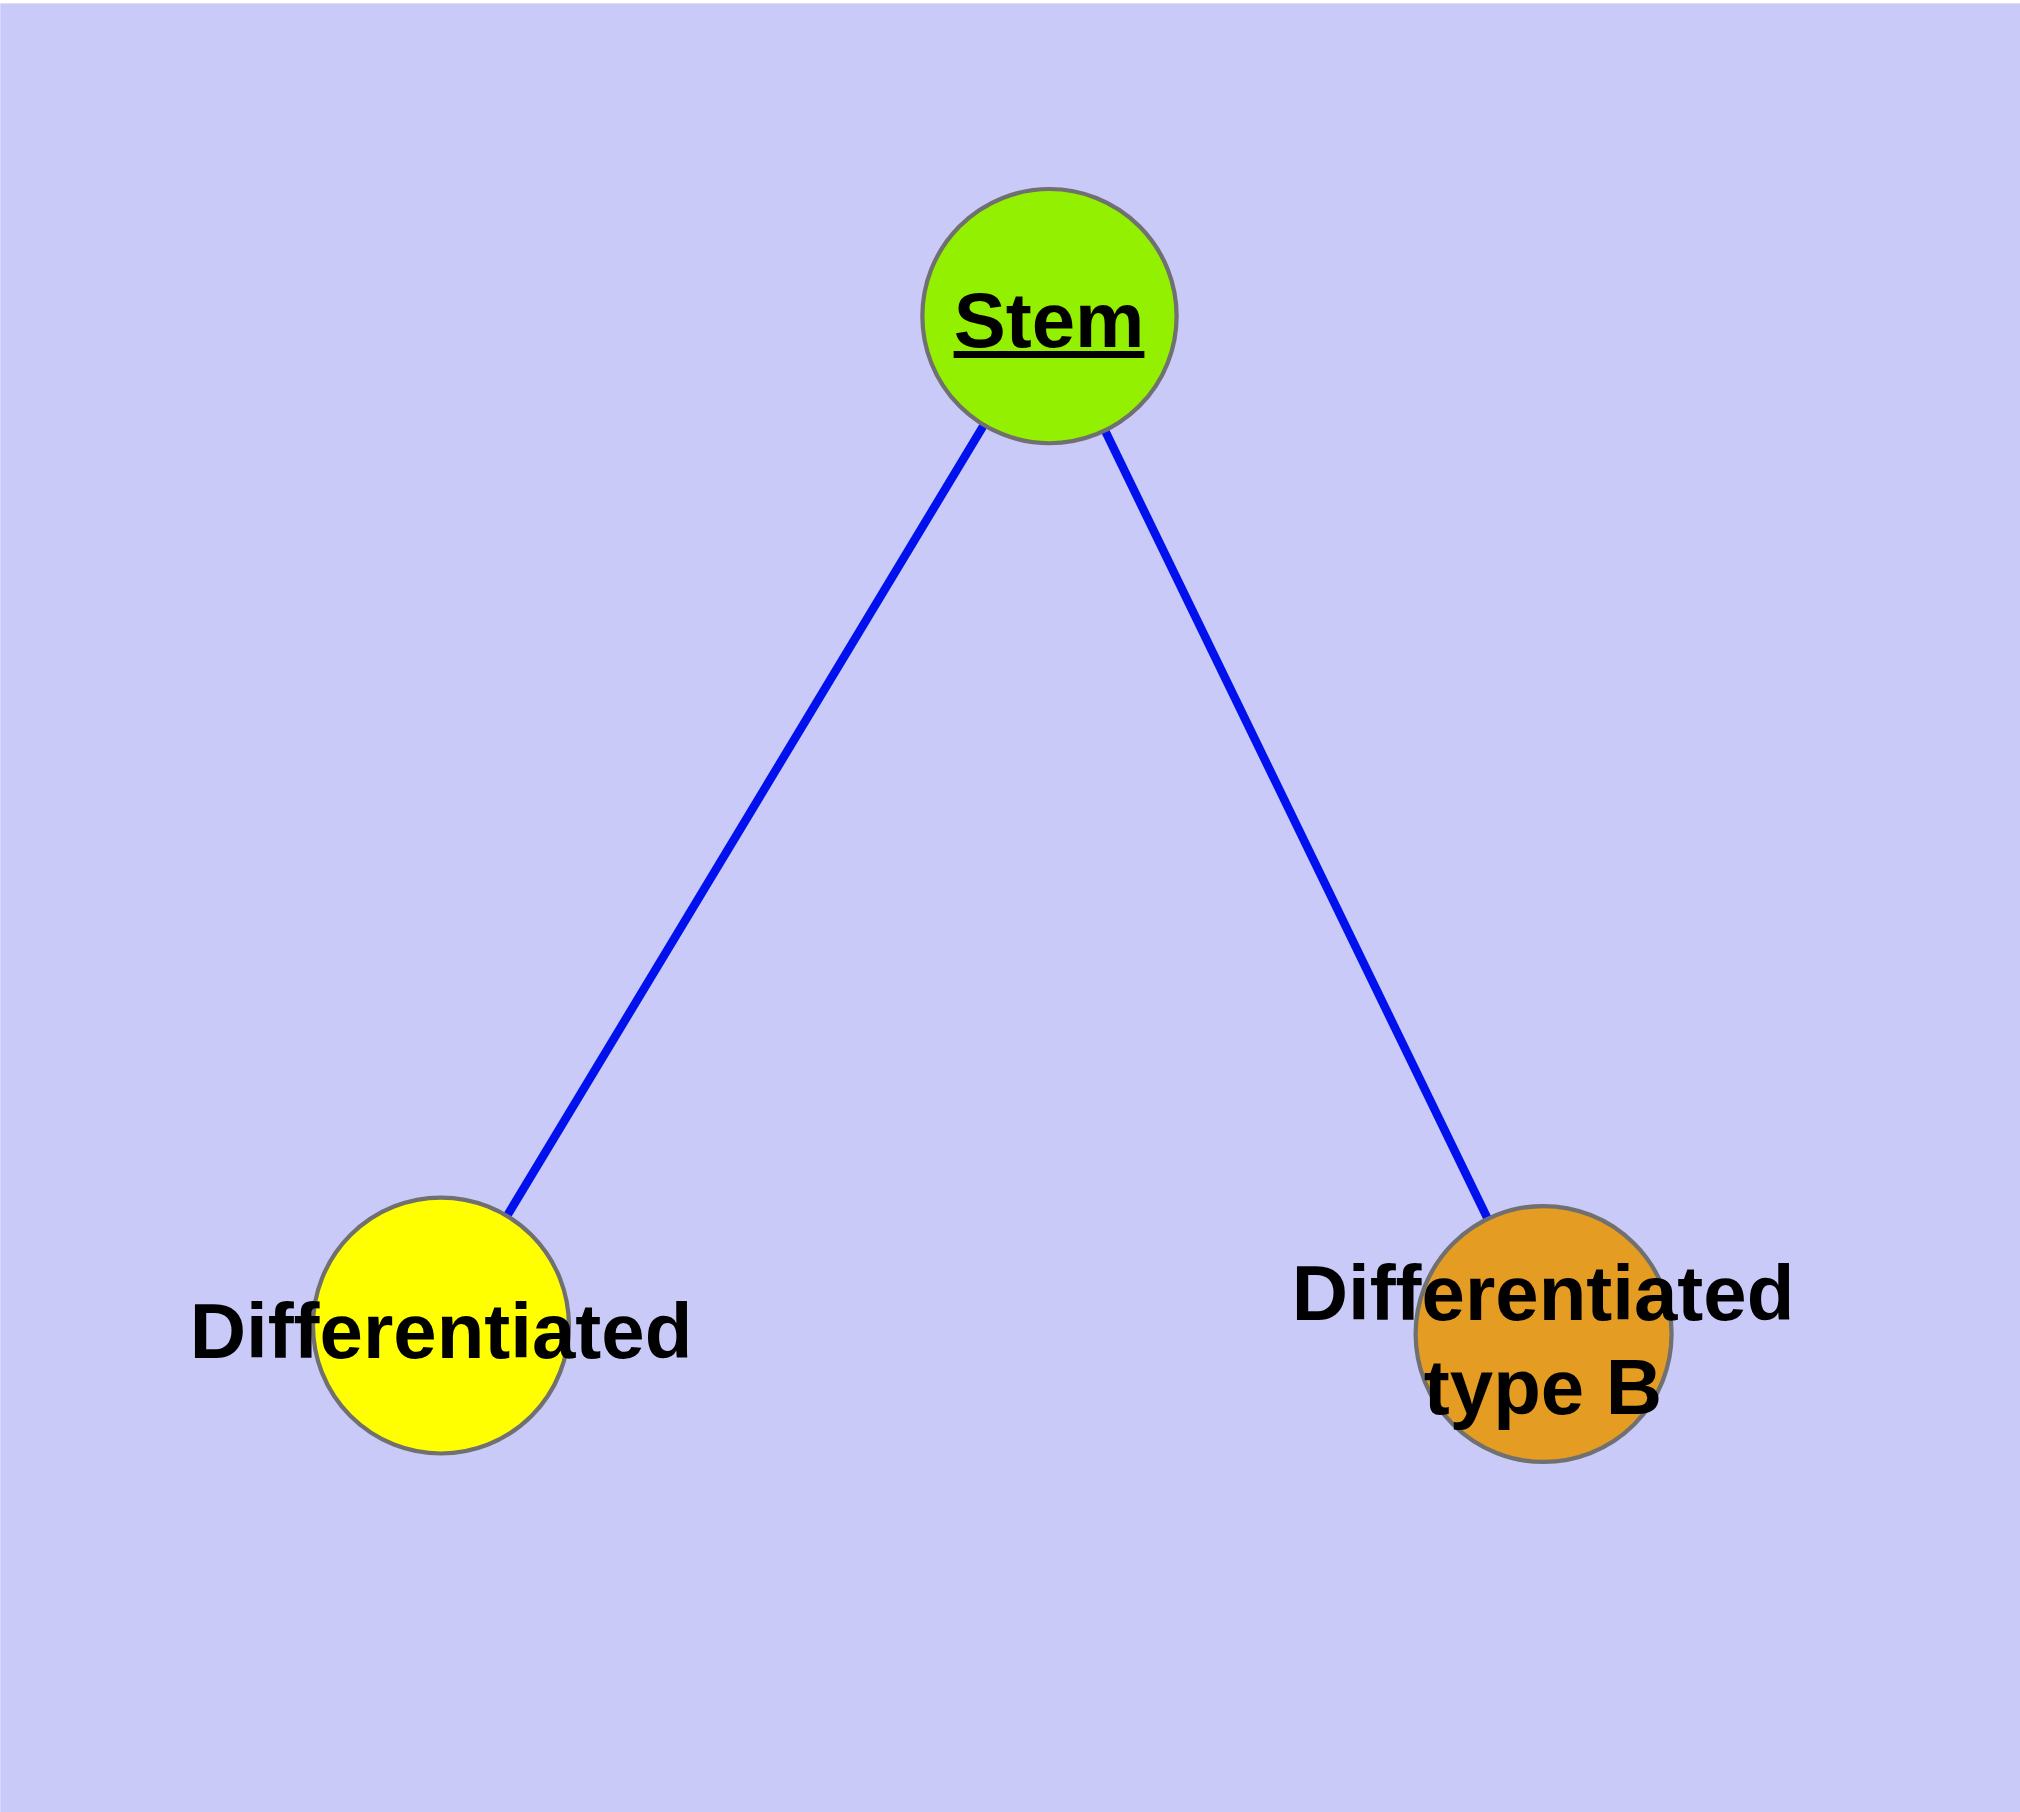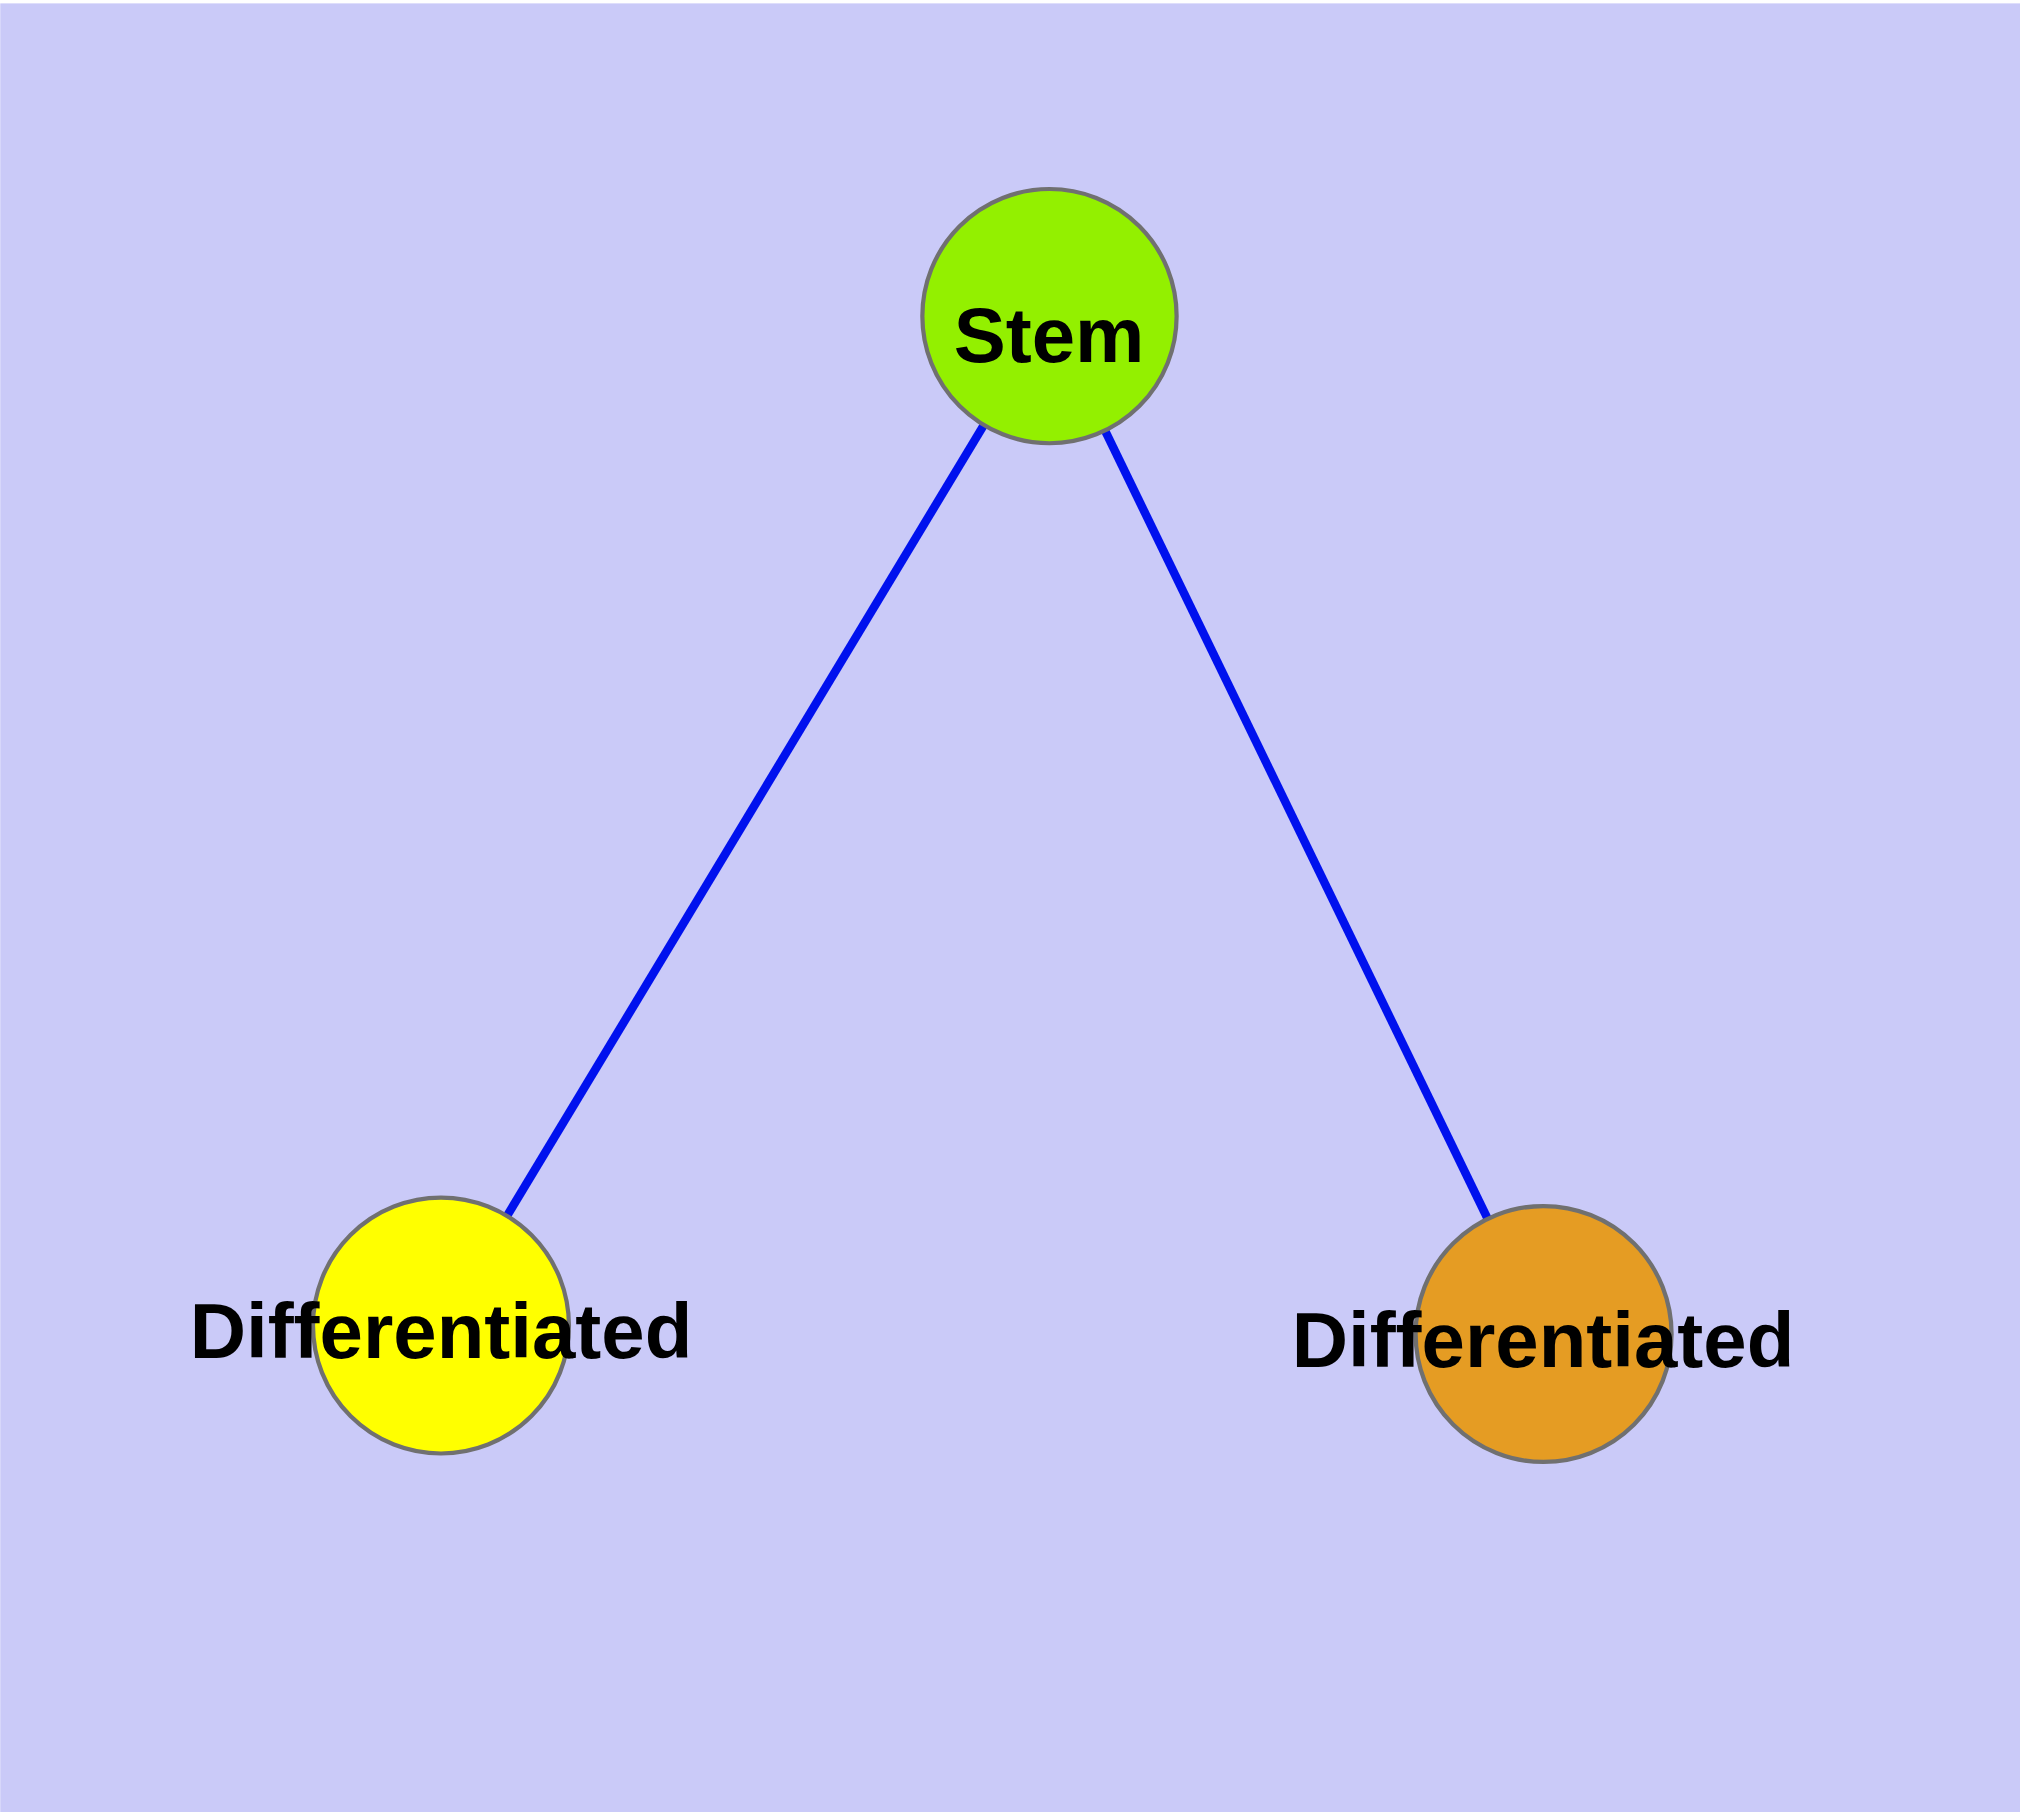--- a/index.html
+++ b/index.html
@@ -48,24 +48,25 @@
         <line x1="1238" y1="373" x2="520" y2="1564" stroke="#0011ee" stroke-width="10"></line>
         <line x1="1238" y1="373" x2="1821" y2="1574" stroke="#0011ee" stroke-width="10"></line>
       </g>
     <g id="nodes-layer">
         <circle cx="1238" cy="373" r="150" fill="#93f000" stroke="#707070" stroke-width="5"></circle>
         <circle cx="520" cy="1564" r="151" fill="#ffff00" stroke="#707070" stroke-width="5"></circle>
         <circle cx="1821" cy="1574" r="151" fill="#e59c23" stroke="#707070" stroke-width="5"></circle>
       </g>
   </svg>
   <div id="labels-layer">
-      <div class="node-label" style="left: 1049px; top: 335px; color: rgb(0, 0, 0);">
+      <div class="node-label" style="left: 1049px; top: 320px; color: rgb(0, 0, 0); text-decoration: underline;">
         <div>Stem</div>
       </div>
       <div class="node-label" style="left: 441px; top: 1331px; color: rgb(0, 0, 0);">
         <div>Differentiated</div>
       </div>
       <div class="node-label" style="left: 1543px; top: 1340px; color: rgb(0, 0, 0);">
         <div>Differentiated</div>
+        <div>type B</div>
       </div>
     </div>
 </div>
 
 
 </body></html>

